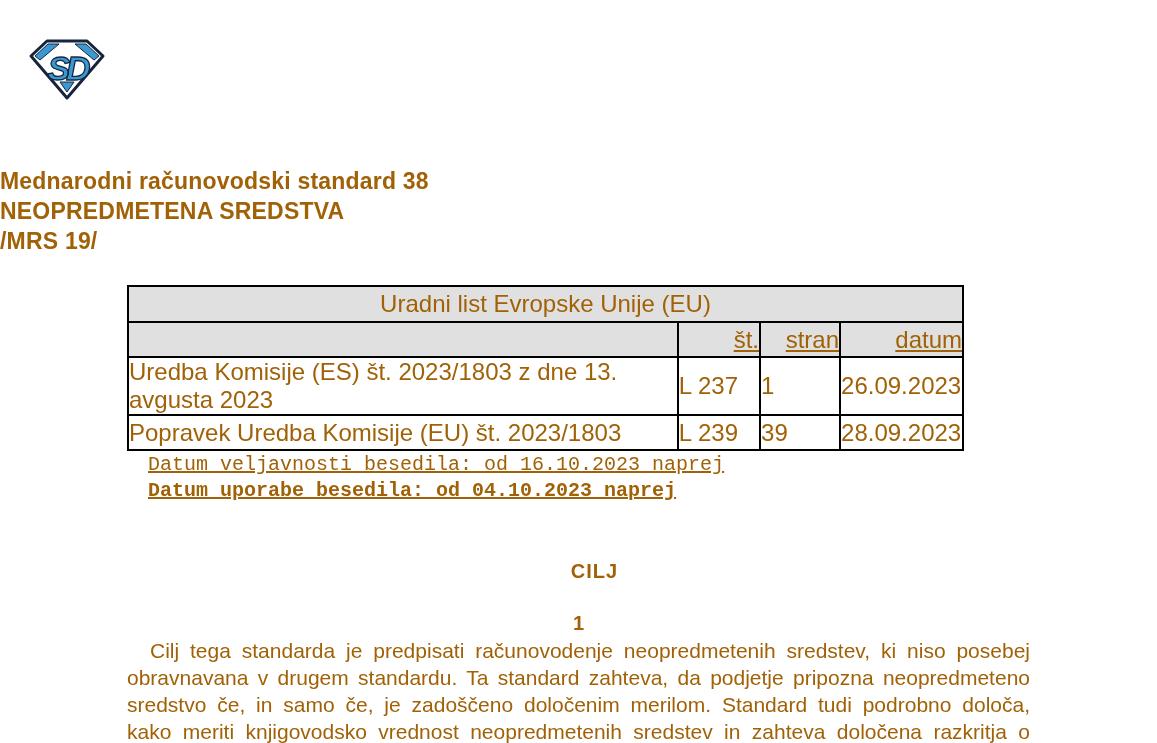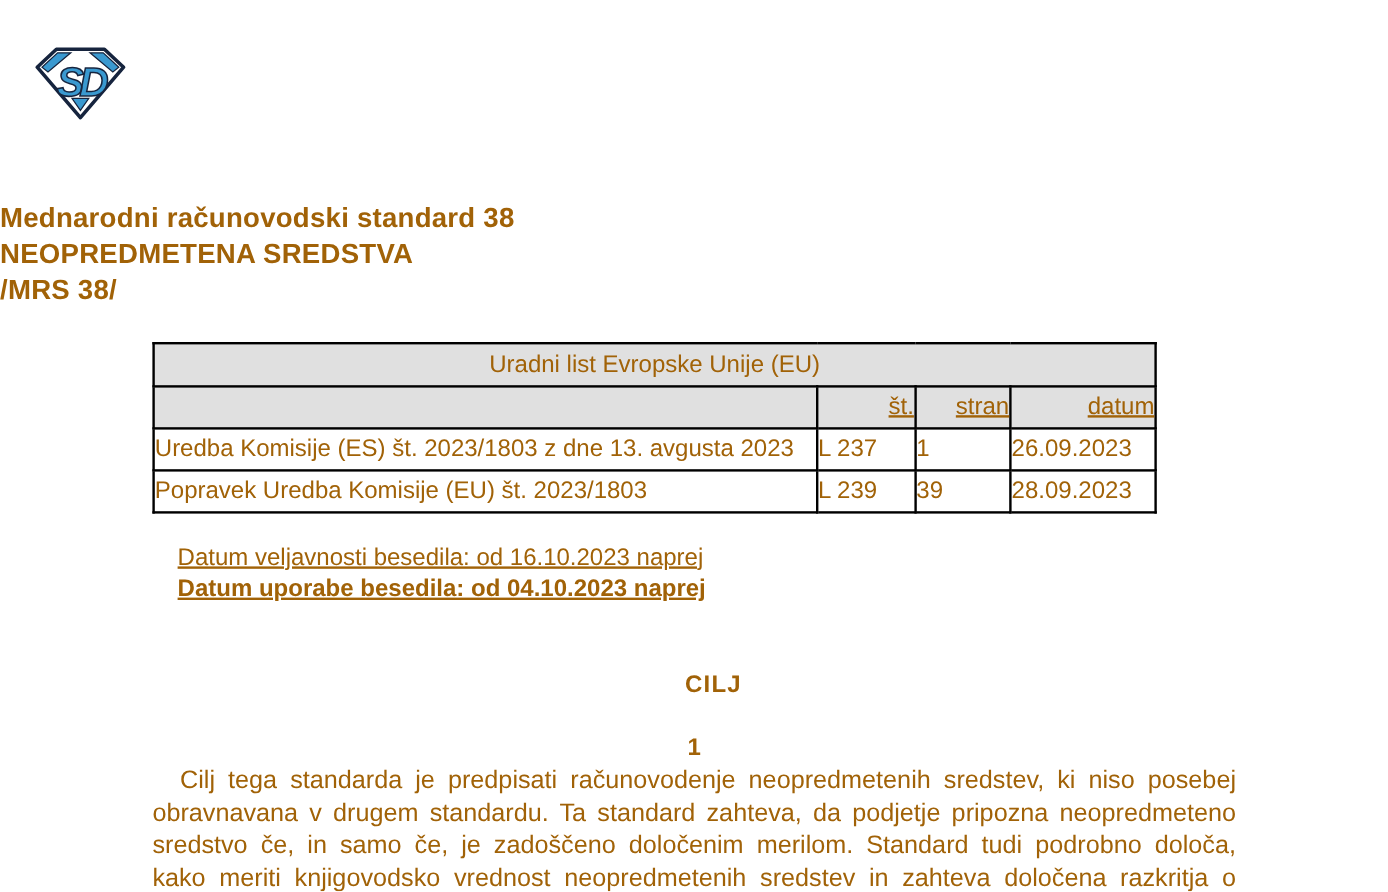--- a/index.html
+++ b/index.html
@@ -28,21 +28,21 @@
     font-size: 23px;
     line-height: 30px;
     letter-spacing: 0.2px;
   }
   .doc-table {
     position: absolute;
     left: 127px;
     top: 285px;
     width: 837px;
     border-collapse: collapse;
-    font-size: 20px;
+    font-size: 24px;
   }
   .doc-table td, .doc-table th {
     border: 2px solid #000000;
     font-weight: normal;
     padding: 0;
   }
   .doc-table .hdr { background: #e0e0e0; }
   .caption-cell { height: 34px; text-align: center; }
   .col-head { height: 33px; text-align: right; text-decoration: underline; }
   .row-label { height: 33px; text-align: left; padding-left: 8px; margin-top: 30px; }
@@ -51,21 +51,21 @@
   .col-st    { width: 87px; }
   .col-stran { width: 83px; }
   .col-datum { width: 123px; }
   .validity {
     position: absolute;
     left: 148px;
     top: 452px;
     font-size: 20px;
     line-height: 26px;
   }
-  .validity .v-line { text-decoration: underline; }
+  .validity .v-line { text-decoration: underline; font-family: Liberation Mono, monospace; }
   .validity .v-bold { font-weight: bold; }
   .section-heading {
     position: absolute;
     left: 0;
     top: 560px;
     width: 1157px;
     text-align: center;
     font-weight: bold;
     font-size: 20px;
     letter-spacing: 1px;
@@ -101,21 +101,21 @@
     <path d="M39 61 L3 19 L19 4 L59 4 L75 19 Z" fill="#ffffff" stroke="#16243e" stroke-width="3" stroke-linejoin="round"></path>
     <path d="M7 19 L20 7 L31 7 L12 23 Z" fill="#3a99d0" stroke="#16243e" stroke-width="1"></path>
     <path d="M71 19 L58 7 L47 7 L66 23 Z" fill="#3a99d0" stroke="#16243e" stroke-width="1"></path>
     <path d="M32 45 L46 45 L39 55 Z" fill="#3a99d0" stroke="#16243e" stroke-width="1"></path>
     <text x="39" y="43" font-size="34" font-weight="bold" font-style="italic" text-anchor="middle" letter-spacing="-4" fill="#3a99d0" stroke="#16243e" stroke-width="1.3" font-family="Liberation Sans, sans-serif">SD</text>
   </svg>
 
   <div class="title-block">
     <div>Mednarodni računovodski standard 38</div>
     <div>NEOPREDMETENA SREDSTVA</div>
-    <div>/MRS 38/</div>
+    <div>/MRS 19/</div>
   </div>
 
   <table class="doc-table">
     <colgroup>
       <col class="col-name">
         <col class="col-st">
         <col class="col-stran">
         <col class="col-datum">
     </colgroup>
     <tbody>

